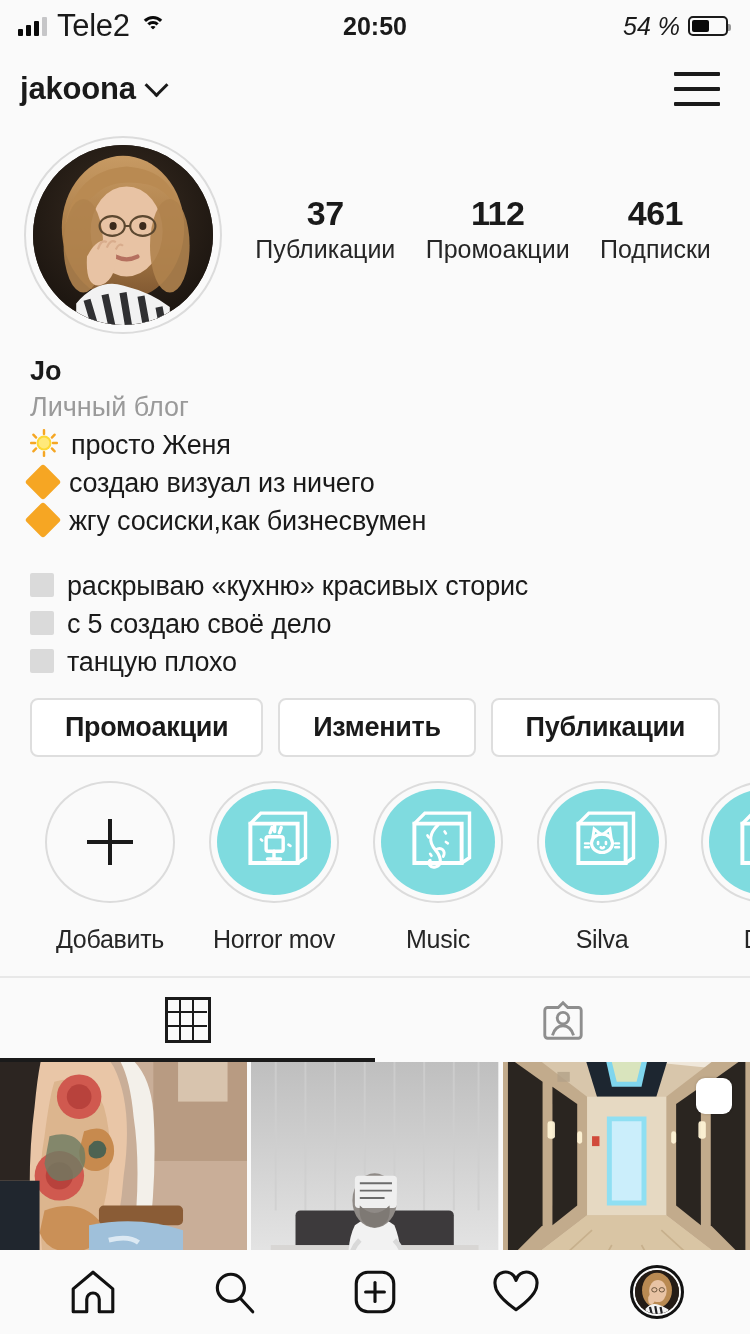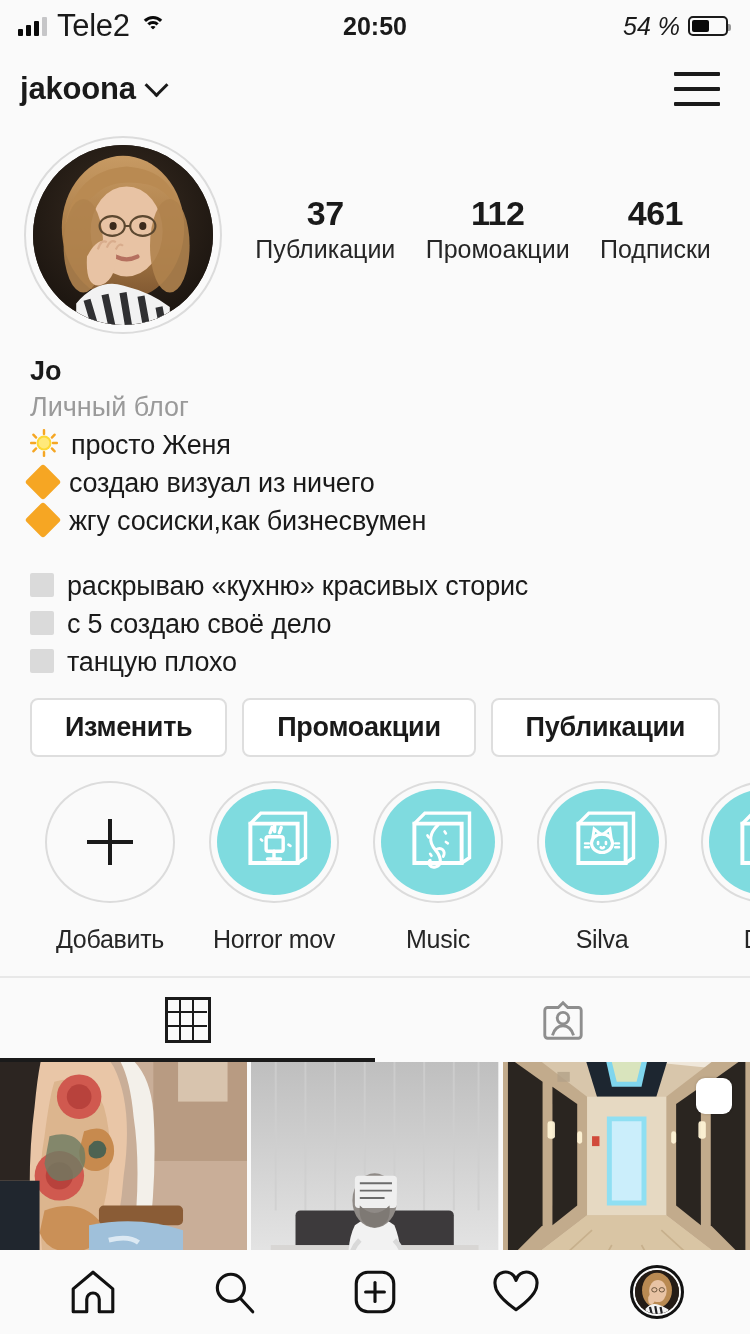--- a/index.html
+++ b/index.html
@@ -270,22 +270,22 @@
       <span class="emo emo-box"></span>
       <span class="txt">с 5 создаю своё дело</span>
     </div>
     <div class="bio-line">
       <span class="emo emo-box"></span>
       <span class="txt">танцую плохо</span>
     </div>
   </div>
 
   <div class="btn-row">
+    <div class="btn">Промоакции</div>
     <div class="btn">Изменить</div>
-    <div class="btn">Промоакции</div>
     <div class="btn">Публикации</div>
   </div>
 
   <div class="highlights">
     <div class="hl">
       <div class="hl-ring">
         <div class="hl-circle add">
           <span class="hl-plus"></span>
         </div>
       </div>

